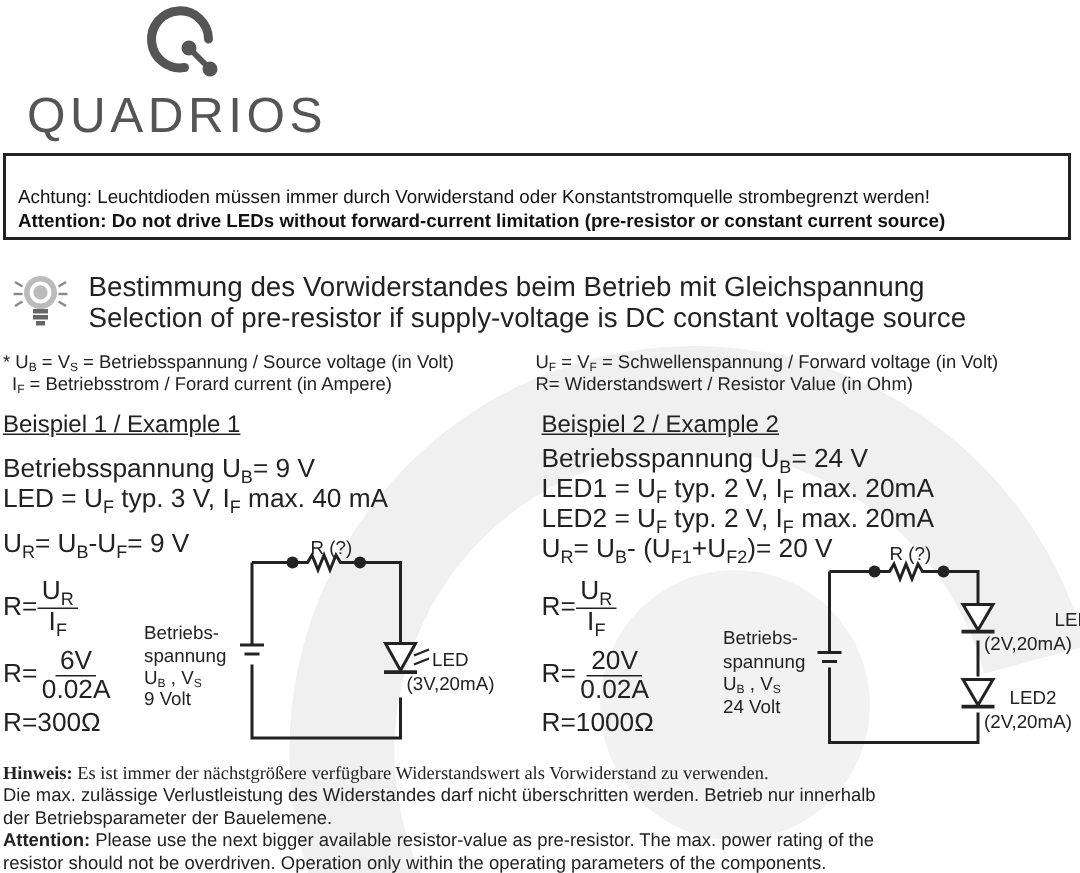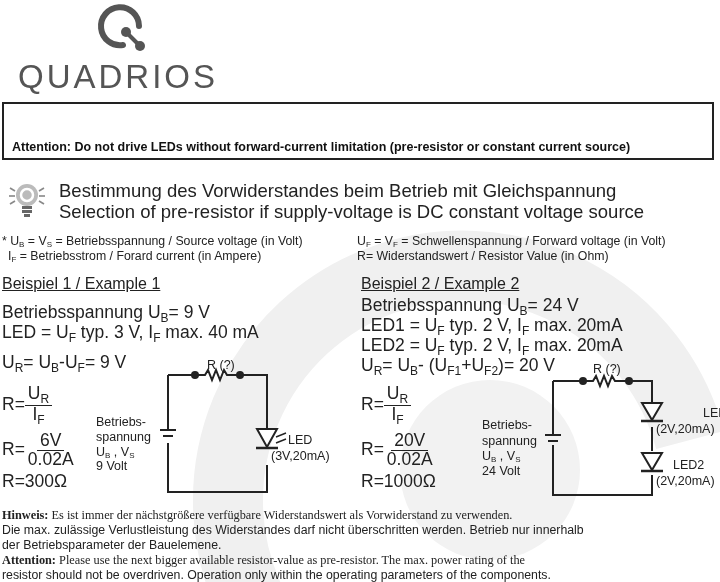--- a/index.html
+++ b/index.html
@@ -35,20 +35,21 @@
 
 <svg class="abs" style="left:95px;top:2px;" width="60" height="52" viewBox="0 0 60 52">
   <path d="M 44 24 A 19 19 0 1 0 28 43" fill="none" stroke="#555" stroke-width="6" stroke-linecap="round"></path>
   <line x1="31" y1="30" x2="44" y2="43" stroke="#555" stroke-width="4"></line>
   <circle cx="31" cy="30" r="5" fill="#555"></circle>
   <circle cx="45" cy="44" r="5" fill="#555"></circle>
 </svg>
 <div class="abs logo-text">QUADRIOS</div>
 
 <div class="abs warn-box">
+  <div class="warn-line" style="top:20px;">Achtung: Leuchtdioden müssen immer durch Vorwiderstand oder Konstantstromquelle strombegrenzt werden!</div>
   <div class="warn-line" style="top:36px;font-weight:bold;">Attention: Do not drive LEDs without forward-current limitation (pre-resistor or constant current source)</div>
 </div>
 
 <svg class="abs" style="left:6px;top:180px;" width="42" height="40" viewBox="0 0 42 40">
   <g stroke="#888" stroke-width="1.6">
     <line x1="4" y1="8" x2="9" y2="11"></line>
       <line x1="3" y1="16" x2="9" y2="16"></line>
       <line x1="4" y1="24" x2="9" y2="21"></line>
     <line x1="38" y1="8" x2="33" y2="11"></line>
       <line x1="39" y1="16" x2="33" y2="16"></line>
@@ -141,14 +142,14 @@
 <div class="abs small" style="left:482px;top:449px;"><span>U</span><sub>B</sub><span> , V</span><sub>S</sub></div>
 <div class="abs small" style="left:482px;top:464px;">24 Volt</div>
 <div class="abs small" style="left:703px;top:406px;text-align:center;">LED1</div>
 <div class="abs small" style="left:656px;top:422px;">(2V,20mA)</div>
 <div class="abs small" style="left:673px;top:458px;">LED2</div>
 <div class="abs small" style="left:656px;top:474px;">(2V,20mA)</div>
 
 <div class="abs note" style="left:2px;top:508px;font-family:Liberation Serif, serif;"><b>Hinweis:</b><span> Es ist immer der nächstgrößere verfügbare Widerstandswert als Vorwiderstand zu verwenden.</span></div>
 <div class="abs note" style="left:2px;top:523px;">Die max. zulässige Verlustleistung des Widerstandes darf nicht überschritten werden. Betrieb nur innerhalb</div>
 <div class="abs note" style="left:2px;top:538px;">der Betriebsparameter der Bauelemene.</div>
-<div class="abs note" style="left:2px;top:553px;font-family:Liberation Serif, serif;"><b>Attention:</b><span> Please use the next bigger available resistor-value as pre-resistor. The max. power rating of the</span></div>
+<div class="abs note" style="left:2px;top:553px;"><b>Attention:</b><span> Please use the next bigger available resistor-value as pre-resistor. The max. power rating of the</span></div>
 <div class="abs note" style="left:2px;top:568px;">resistor should not be overdriven. Operation only within the operating parameters of the components.</div>
 
 </body></html>

